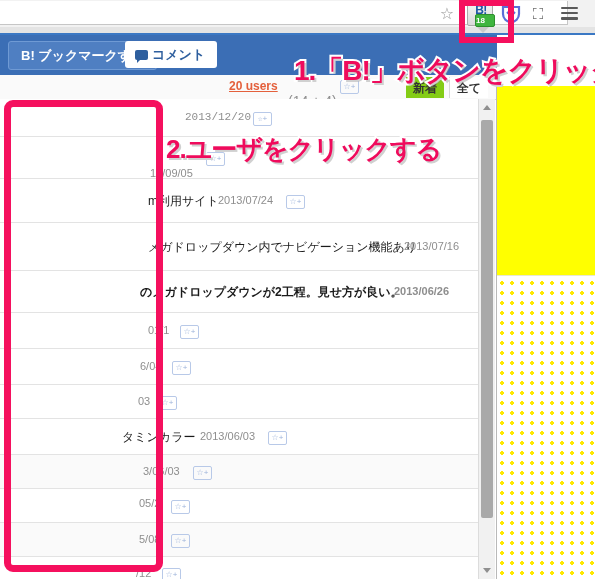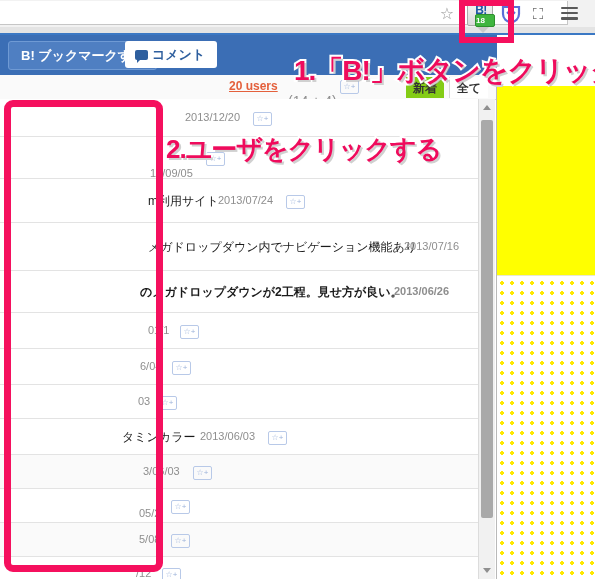--- a/index.html
+++ b/index.html
@@ -259,21 +259,21 @@
         <i style="width: 19px; height: 22px; background: rgb(125, 148, 80);"></i>
         <i style="width: 19px; height: 22px; background: rgb(240, 242, 238);"></i>
         <i style="width: 19px; height: 22px; background: rgb(194, 228, 246);"></i>
         <i style="width: 19px; height: 22px; background: rgb(244, 235, 228);"></i>
         <i style="width: 19px; height: 22px; background: rgb(143, 153, 212);"></i>
         <i style="width: 19px; height: 22px; background: rgb(255, 255, 255);"></i>
         <i style="width: 19px; height: 22px; background: rgb(212, 202, 190);"></i>
       </div>
     </div>
   <div id="list">
-      <div class="row" style="height: 38px;">
+      <div class="row" style="height: 38px; font-family: Liberation Mono, monospace;">
         <span class="rdate" style="left: 185px; top: 12px;">2013/12/20</span>
         <span class="rstar" style="left: 253px; top: 13px;">☆+</span>
       </div>
       <div class="row" style="height: 42px;">
         <span class="rdate" style="left: 150px; top: 30px;">13/09/05</span>
         <span class="rstar" style="left: 206px; top: 15px;">☆+</span>
       </div>
       <div class="row" style="height: 44px;">
         <span class="rtext" style="left: 148px; top: 14px;">m利用サイト</span>
         <span class="rdate" style="left: 218px; top: 15px;">2013/07/24</span>
@@ -302,21 +302,21 @@
       <div class="row" style="height: 36px;">
         <span class="rtext" style="left: 122px; top: 10px;">タミンカラー</span>
         <span class="rdate" style="left: 200px; top: 11px;">2013/06/03</span>
         <span class="rstar" style="left: 268px; top: 12px;">☆+</span>
       </div>
       <div class="row alt" style="height: 34px;">
         <span class="rdate" style="left: 143px; top: 10px;">3/06/03</span>
         <span class="rstar" style="left: 193px; top: 11px;">☆+</span>
       </div>
       <div class="row" style="height: 34px;">
-        <span class="rdate" style="left: 139px; top: 18px;">05/2</span>
+        <span class="rdate" style="left: 139px; top: 8px;">05/2</span>
         <span class="rstar" style="left: 171px; top: 11px;">☆+</span>
       </div>
       <div class="row alt" style="height: 34px;">
         <span class="rdate" style="left: 139px; top: 10px;">5/08</span>
         <span class="rstar" style="left: 171px; top: 11px;">☆+</span>
       </div>
       <div class="row" style="height: 34px;">
         <span class="rdate" style="left: 136px; top: 10px;">/12</span>
         <span class="rstar" style="left: 162px; top: 11px;">☆+</span>
       </div>

